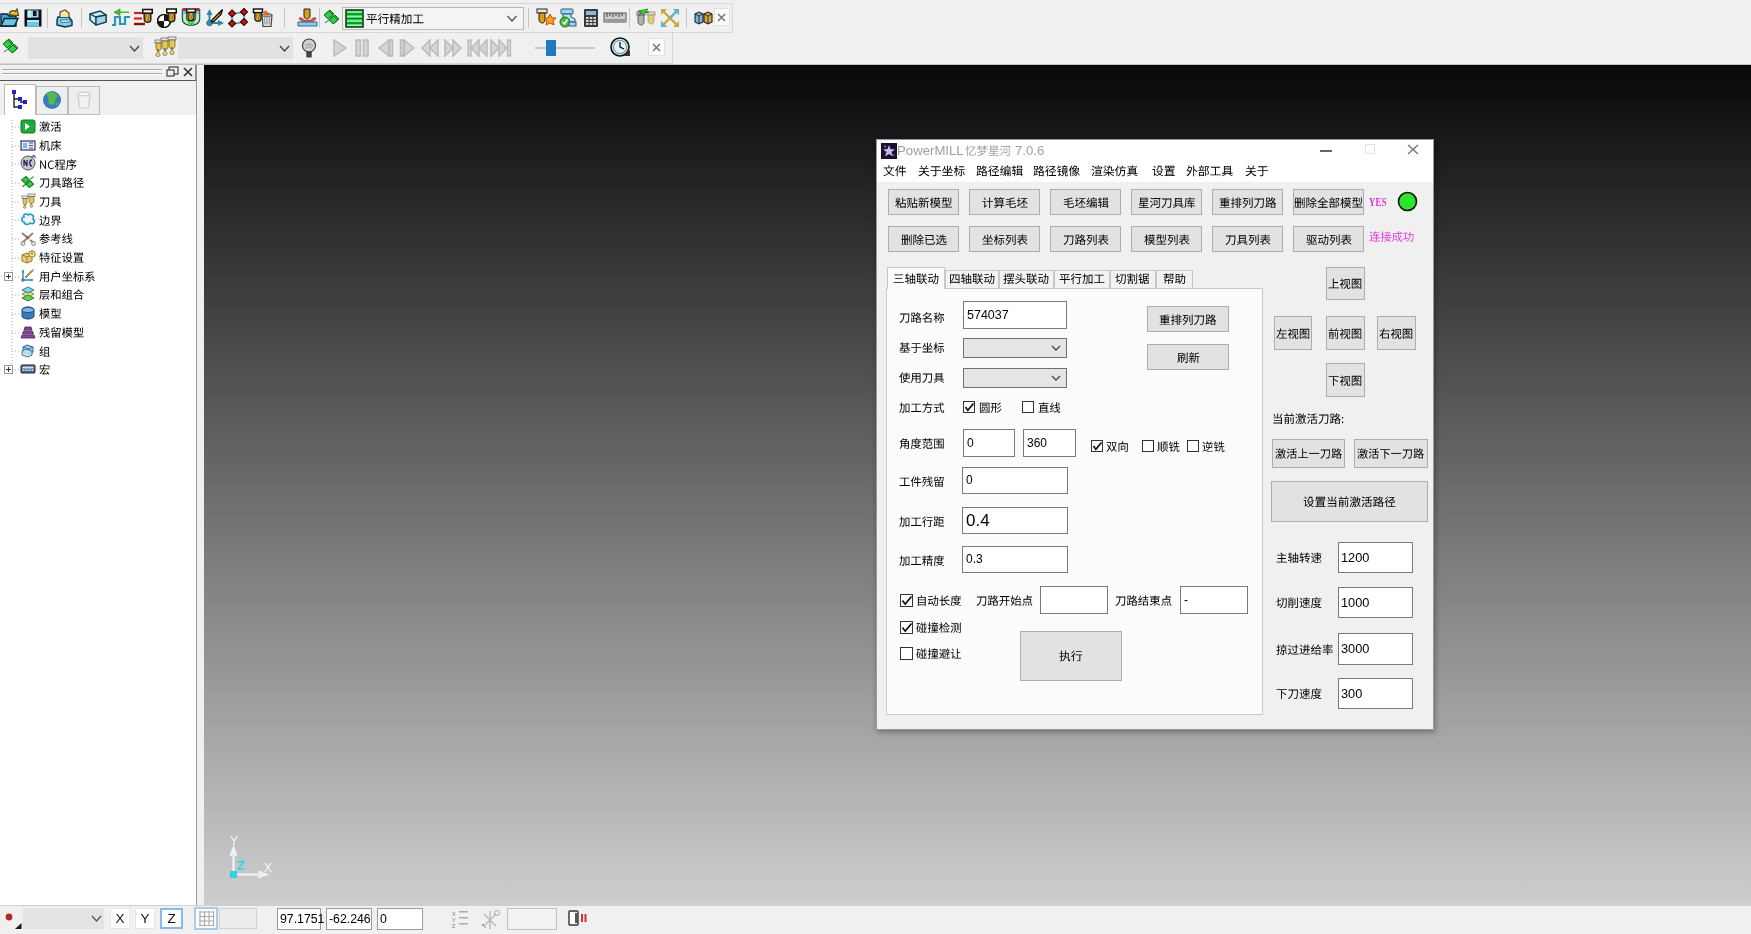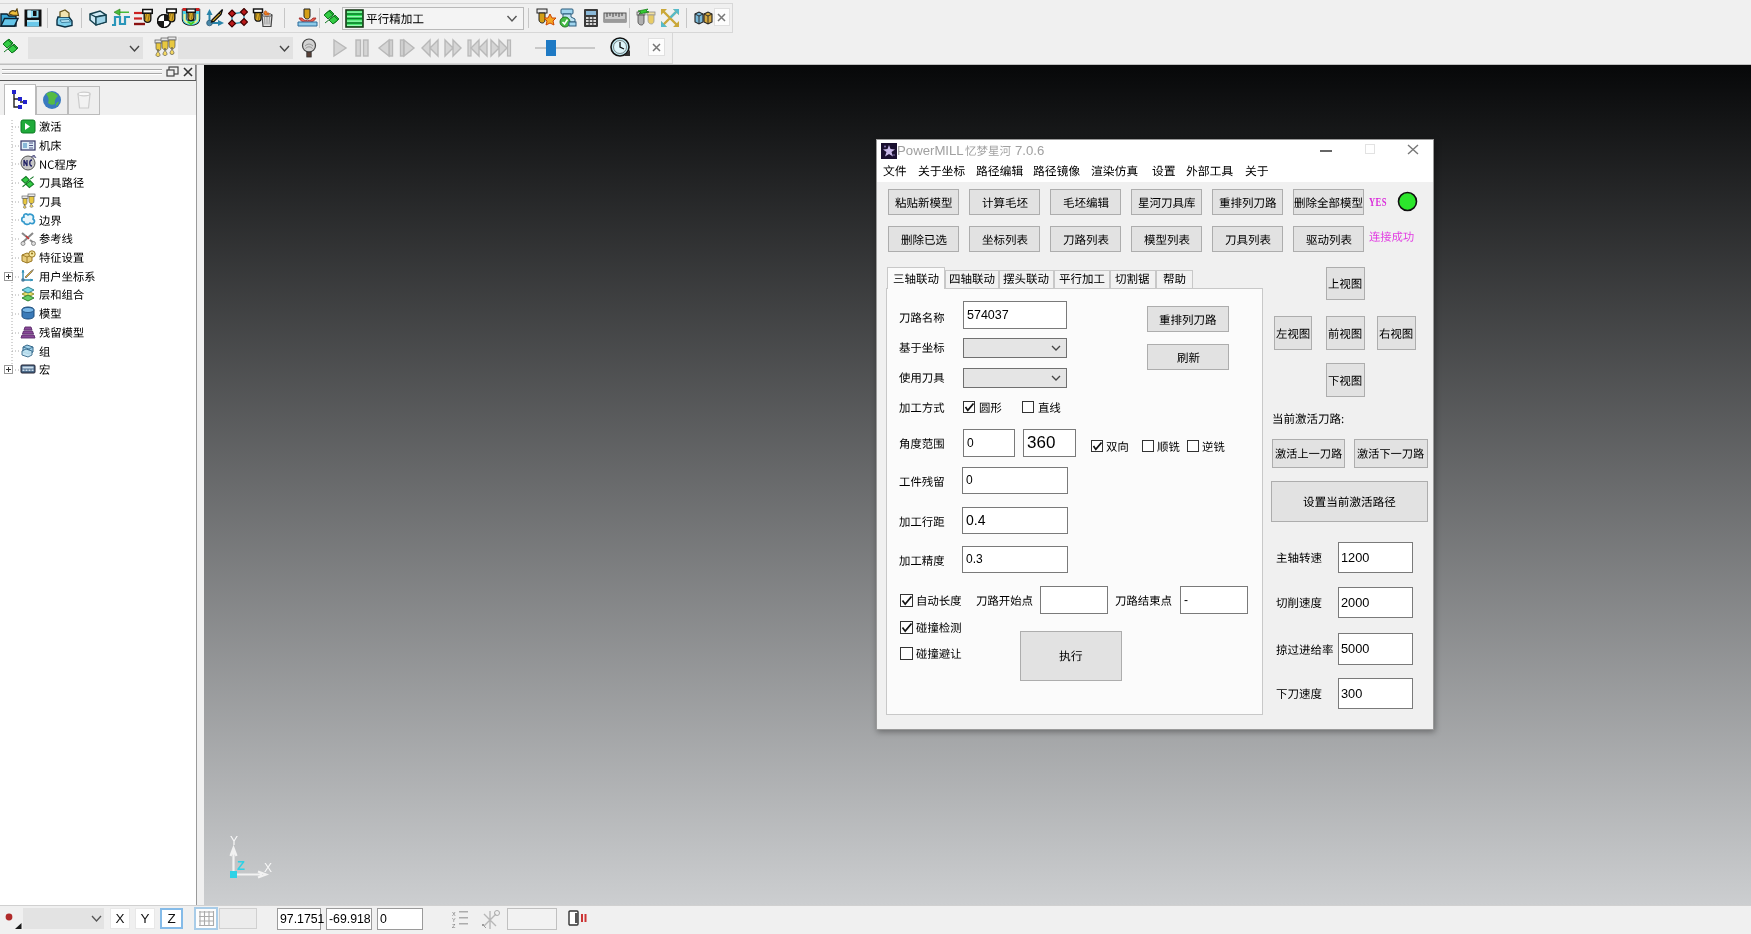--- a/index.html
+++ b/index.html
@@ -878,21 +878,21 @@
     <g transform="translate(0,10.94) scale(0.011400)" fill="#000">
       <use href="#g89d2"></use>
       <use href="#g5ea6" x="1000"></use>
       <use href="#g8303" x="2000"></use>
       <use href="#g56f4" x="3000"></use>
     </g>
   </svg>
 <div style="position:absolute;left:963px;top:429px;width:52px;height:28px;background:#fff;border:1px solid #7a7a7a;"></div>
 <div style="position:absolute;left:967px;top:429px;width:48px;height:28px;line-height:28px;font-size:12px;color:#000">0</div>
 <div style="position:absolute;left:1023px;top:429px;width:53px;height:28px;background:#fff;border:1px solid #7a7a7a;"></div>
-<div style="position:absolute;left:1027px;top:429px;width:49px;height:28px;line-height:28px;font-size:17px;color:#000">360</div>
+<div style="position:absolute;left:1027px;top:429px;width:49px;height:28px;line-height:28px;font-size:12px;color:#000">360</div>
 <div style="position:absolute;left:1091px;top:440px;width:12px;height:12px;background:#fff;border:1px solid #333;"></div>
 <svg style="position:absolute;left:1091px;top:440px" width="14" height="14">
     <path d="M2.5 6.0 L4.800000000000001 9.36 L10.5 2.5" stroke="#111" stroke-width="1.7" fill="none"></path>
   </svg>
 <svg class="ct" style="left:1106.0px;top:439.6px" width="25" height="15">
     <g transform="translate(0,10.94) scale(0.011400)" fill="#000">
       <use href="#g53cc"></use>
       <use href="#g5411" x="1000"></use>
     </g>
   </svg>
@@ -922,21 +922,21 @@
 <div style="position:absolute;left:966px;top:467px;width:102px;height:27px;line-height:27px;font-size:12px;color:#000">0</div>
 <svg class="ct" style="left:899.0px;top:514.6px" width="48" height="15">
     <g transform="translate(0,10.94) scale(0.011400)" fill="#000">
       <use href="#g52a0"></use>
       <use href="#g5de5" x="1000"></use>
       <use href="#g884c" x="2000"></use>
       <use href="#g8ddd" x="3000"></use>
     </g>
   </svg>
 <div style="position:absolute;left:962px;top:507px;width:106px;height:27px;background:#fff;border:1px solid #7a7a7a;"></div>
-<div style="position:absolute;left:966px;top:507px;width:102px;height:17px;line-height:27px;font-size:14px;color:#000">0.4</div>
+<div style="position:absolute;left:966px;top:507px;width:102px;height:17px;line-height:27px;font-size:17px;color:#000">0.4</div>
 <svg class="ct" style="left:899.0px;top:553.6px" width="48" height="15">
     <g transform="translate(0,10.94) scale(0.011400)" fill="#000">
       <use href="#g52a0"></use>
       <use href="#g5de5" x="1000"></use>
       <use href="#g7cbe" x="2000"></use>
       <use href="#g5ea6" x="3000"></use>
     </g>
   </svg>
 <div style="position:absolute;left:962px;top:546px;width:106px;height:27px;background:#fff;border:1px solid #7a7a7a;"></div>
 <div style="position:absolute;left:966px;top:546px;width:102px;height:27px;line-height:27px;font-size:12px;color:#000">0.3</div>
@@ -1099,32 +1099,32 @@
 <div style="position:absolute;left:1341px;top:542px;width:72px;height:31px;line-height:31px;font-size:12.8px;color:#000">1200</div>
 <svg class="ct" style="left:1276.0px;top:595.6px" width="48" height="16">
     <g transform="translate(0,11.04) scale(0.011500)" fill="#000">
       <use href="#g5207"></use>
       <use href="#g524a" x="1000"></use>
       <use href="#g901f" x="2000"></use>
       <use href="#g5ea6" x="3000"></use>
     </g>
   </svg>
 <div style="position:absolute;left:1338px;top:587px;width:75px;height:31px;background:#fff;border:1px solid #7a7a7a;"></div>
-<div style="position:absolute;left:1341px;top:587px;width:72px;height:31px;line-height:31px;font-size:12.8px;color:#000">2000</div>
+<div style="position:absolute;left:1341px;top:587px;width:72px;height:31px;line-height:31px;font-size:12.8px;color:#000">1000</div>
 <svg class="ct" style="left:1276.0px;top:642.6px" width="60" height="16">
     <g transform="translate(0,11.04) scale(0.011500)" fill="#000">
       <use href="#g63a0"></use>
       <use href="#g8fc7" x="1000"></use>
       <use href="#g8fdb" x="2000"></use>
       <use href="#g7ed9" x="3000"></use>
       <use href="#g7387" x="4000"></use>
     </g>
   </svg>
 <div style="position:absolute;left:1338px;top:633px;width:75px;height:32px;background:#fff;border:1px solid #7a7a7a;"></div>
-<div style="position:absolute;left:1341px;top:633px;width:72px;height:32px;line-height:32px;font-size:12.8px;color:#000">5000</div>
+<div style="position:absolute;left:1341px;top:633px;width:72px;height:32px;line-height:32px;font-size:12.8px;color:#000">3000</div>
 <svg class="ct" style="left:1276.0px;top:686.6px" width="48" height="16">
     <g transform="translate(0,11.04) scale(0.011500)" fill="#000">
       <use href="#g4e0b"></use>
       <use href="#g5200" x="1000"></use>
       <use href="#g901f" x="2000"></use>
       <use href="#g5ea6" x="3000"></use>
     </g>
   </svg>
 <div style="position:absolute;left:1338px;top:678px;width:75px;height:31px;background:#fff;border:1px solid #7a7a7a;"></div>
 <div style="position:absolute;left:1341px;top:678px;width:72px;height:31px;line-height:31px;font-size:12.8px;color:#000">300</div>
@@ -1144,21 +1144,21 @@
 <div style="position:absolute;left:160px;top:908px;width:23px;height:21px;background:#fff;border:2px solid #85bbe8;"></div>
 <div style="position:absolute;left:160px;top:908px;width:23px;height:21px;line-height:21px;text-align:center;font-size:13.5px;color:#111">Z</div>
 <div style="position:absolute;left:194px;top:907px;width:24px;height:23px;background:#fdfdfd;border:2px solid #a8cce8;"></div>
 <svg style="position:absolute;left:198px;top:910px" width="17" height="17">
 <path d="M1 2 L16 2 M1 6.5 L16 6.5 M1 11 L16 11 M1 15.5 L16 15.5 M2 1 L2 16 M6.5 1 L6.5 16 M11 1 L11 16 M15.5 1 L15.5 16" stroke="#aaa" stroke-width="1.1"></path>
   </svg>
 <div style="position:absolute;left:219px;top:908px;width:38px;height:21px;background:#ececec;border:1px solid #d0d0d0;"></div>
 <div style="position:absolute;left:277px;top:908px;width:44px;height:22px;background:#fff;border:1px solid #9a9a9a;"></div>
 <div style="position:absolute;left:280px;top:908px;width:41px;height:22px;line-height:22px;font-size:12.3px;color:#000">97.1751</div>
 <div style="position:absolute;left:326px;top:908px;width:46px;height:22px;background:#fff;border:1px solid #9a9a9a;"></div>
-<div style="position:absolute;left:329px;top:908px;width:43px;height:22px;line-height:22px;font-size:12.3px;color:#000">-69.918</div>
+<div style="position:absolute;left:329px;top:908px;width:43px;height:22px;line-height:22px;font-size:12.3px;color:#000">-62.246</div>
 <div style="position:absolute;left:377px;top:908px;width:46px;height:22px;background:#fff;border:1px solid #9a9a9a;"></div>
 <div style="position:absolute;left:380px;top:908px;width:43px;height:22px;line-height:22px;font-size:12.3px;color:#000">0</div>
 <svg style="position:absolute;left:452px;top:910px" width="18" height="18" opacity="0.65">
 <text x="0" y="6" font-size="5.5" font-family="Liberation Sans" fill="#333">X</text>
     <rect x="7" y="1" width="9" height="1.5" fill="#888"></rect>
 <text x="0" y="12" font-size="5.5" font-family="Liberation Sans" fill="#333">Y</text>
     <rect x="7" y="7" width="9" height="1.5" fill="#888"></rect>
 <text x="0" y="18" font-size="5.5" font-family="Liberation Sans" fill="#333">Z</text>
     <rect x="7" y="13" width="9" height="1.5" fill="#888"></rect>
   </svg>

